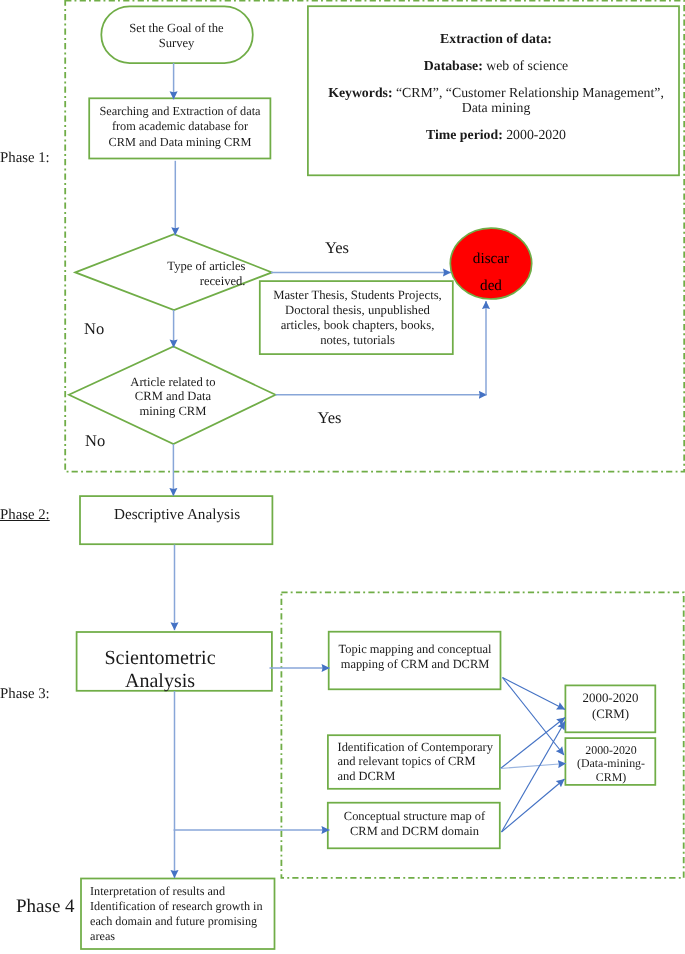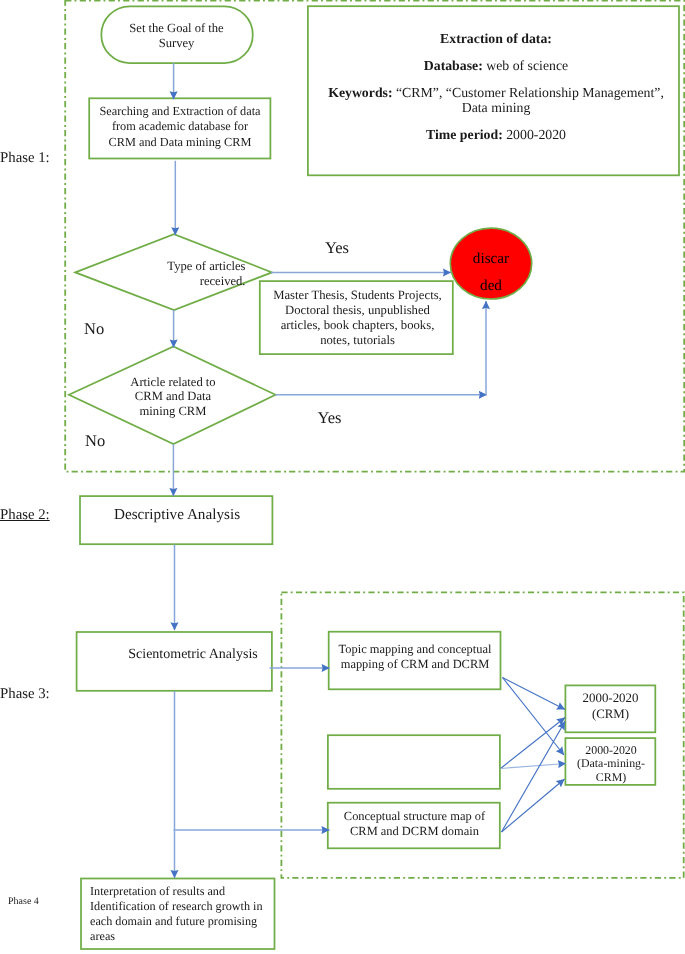--- a/index.html
+++ b/index.html
@@ -61,42 +61,45 @@
     <line x1="502.5" y1="677.5" x2="564" y2="755" stroke="#4472c4" stroke-width="1.15" marker-end="url(#ah)"></line>
     <line x1="500.5" y1="768.5" x2="565" y2="717.5" stroke="#4472c4" stroke-width="1.15" marker-end="url(#ah)"></line>
     <line x1="500.5" y1="768.5" x2="566" y2="763.5" stroke="#9ab5e0" stroke-width="1.15" marker-end="url(#ah)"></line>
     <line x1="501.5" y1="832" x2="565" y2="721.5" stroke="#4472c4" stroke-width="1.15" marker-end="url(#ah)"></line>
     <line x1="501.5" y1="832" x2="564.5" y2="779" stroke="#4472c4" stroke-width="1.15" marker-end="url(#ah)"></line>
   </svg>
 
   <div class="lbl" style="left:0px;top:150px;font-size:14.8px;">Phase 1:</div>
   <div class="lbl" style="left:0px;top:507px;font-size:14.8px;text-decoration:underline;">Phase 2:</div>
   <div class="lbl" style="left:0px;top:685.5px;font-size:14.8px;">Phase 3:</div>
-  <div class="lbl" style="left:8px;top:896px;font-size:10px;">Phase 4</div>
+  <div class="lbl" style="left:16px;top:896px;font-size:19px;">Phase 4</div>
 
   <div class="lbl" style="left:101.5px;top:21px;width:150px;text-align:center;font-size:12.6px;line-height:15.3px;">Set the Goal of the
 Survey</div>
   <div class="lbl" style="left:89px;top:104px;width:182px;text-align:center;font-size:12.3px;line-height:15.3px;">Searching and Extraction of data
 from academic database for
 CRM and Data mining CRM</div>
   <div class="lbl" style="left:135.5px;top:259px;width:110px;text-align:right;font-size:12.6px;line-height:15.3px;">Type of articles
 received.</div>
   <div class="lbl" style="left:118px;top:375px;width:110px;text-align:center;font-size:12.6px;line-height:14.4px;">Article related to
 CRM and Data
 mining CRM</div>
   <div class="lbl" style="left:460px;top:245px;width:62px;text-align:center;font-size:15.2px;line-height:27px;color:#000;">discar
 ded</div>
   <div class="lbl" style="left:260.5px;top:288px;width:194px;text-align:center;font-size:12.7px;line-height:14.9px;">Master Thesis, Students Projects,
 Doctoral thesis, unpublished
 articles, book chapters, books,
 notes, tutorials</div>
   <div class="lbl" style="left:81px;top:506px;width:192px;text-align:center;font-size:15.2px;">Descriptive Analysis</div>
-  <div class="lbl" style="left:77px;top:647px;width:166px;text-align:center;font-size:14px;padding-left:33px;">Scientometric Analysis</div>
+  <div class="lbl" style="left:77px;top:647px;width:166px;text-align:center;font-size:20px;">Scientometric Analysis</div>
   <div class="lbl" style="left:331px;top:642px;width:168px;text-align:center;font-size:12.45px;line-height:15.1px;">Topic mapping and conceptual
 mapping of CRM and DCRM</div>
+  <div class="lbl" style="left:337.5px;top:740px;width:168px;text-align:left;font-size:12.45px;line-height:14.4px;">Identification of Contemporary
+and relevant topics of CRM
+and DCRM</div>
   <div class="lbl" style="left:330px;top:809px;width:169px;text-align:center;font-size:12.45px;line-height:14.8px;">Conceptual structure map of
 CRM and DCRM domain</div>
   <div class="lbl" style="left:565px;top:691px;width:91px;text-align:center;font-size:12.9px;line-height:15.5px;">2000-2020
 (CRM)</div>
   <div class="lbl" style="left:565.5px;top:744px;width:91px;text-align:center;font-size:11.9px;line-height:13.4px;">2000-2020
 (Data-mining-
 CRM)</div>
   <div class="lbl" style="left:90px;top:884px;width:186px;text-align:left;font-size:12.2px;line-height:14.9px;">Interpretation of results and
 Identification of research growth in
 each domain and future promising

